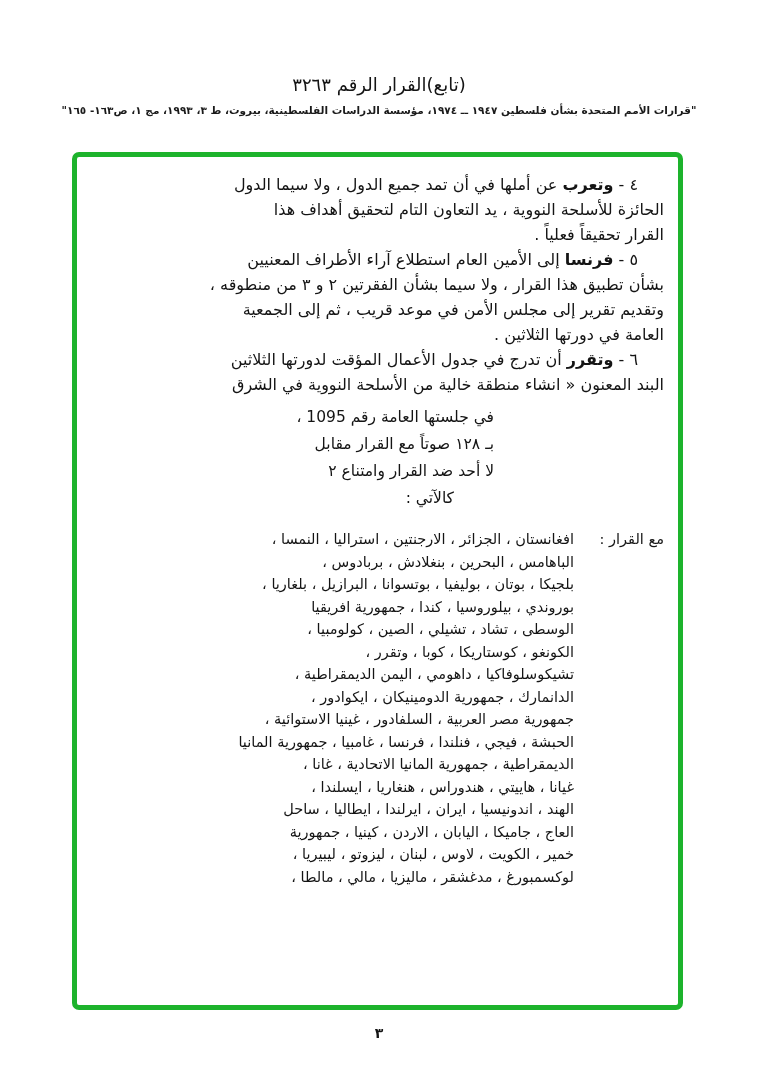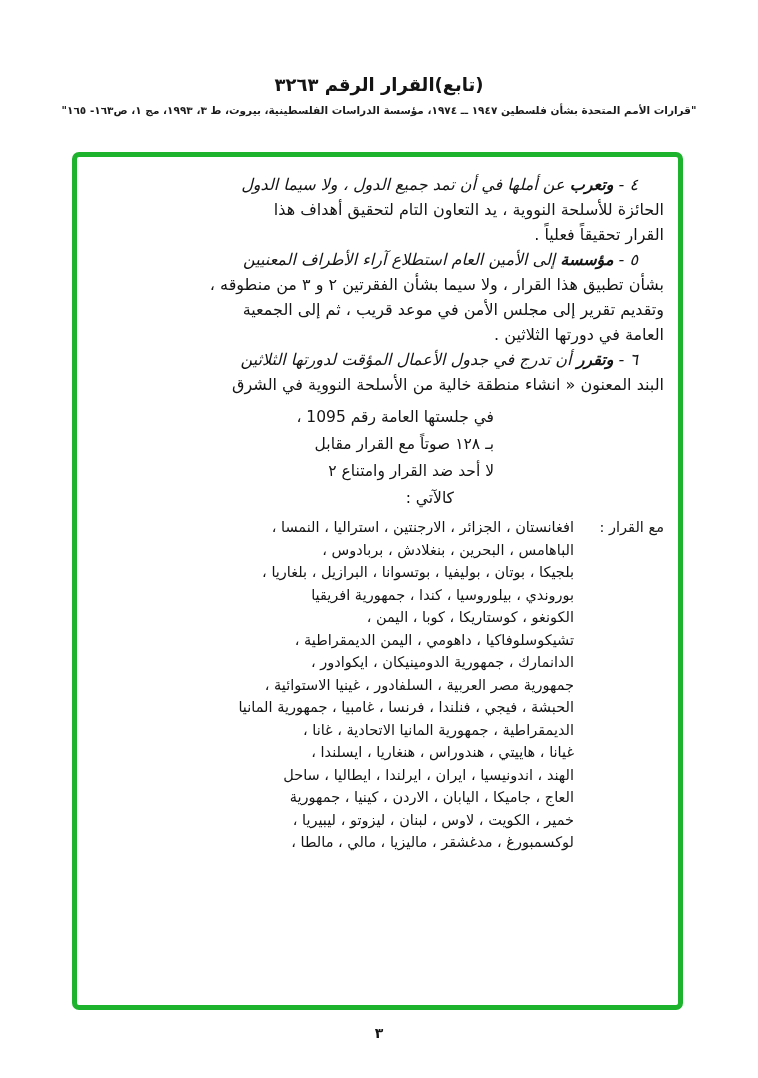--- a/index.html
+++ b/index.html
@@ -8,51 +8,51 @@
     width:758px;height:1078px;
     background:#ffffff;
     overflow:hidden;
     direction:rtl;
     color:#141414;
     font-family:"DejaVu Sans","Liberation Sans",sans-serif;
   }
   .title{
     position:absolute;top:74px;left:0;right:0;
     text-align:center;
-    font-size:18px;font-weight:bold;
+    font-size:18px;font-weight:normal;
     letter-spacing:0px;
   }
   .source{
     position:absolute;top:104px;left:0;right:0;
     text-align:center;
     font-size:10.5px;font-weight:bold;
     color:#1a1a1a;
   }
   .frame{
     position:absolute;
     left:72px;top:152px;
     width:611px;height:858px;
     box-sizing:border-box;
     border:5px solid #1db32c;
     border-radius:7px;
     padding:15px 14px 0 38px;
   }
   .para{font-size:16px;line-height:25px;}
   .line{white-space:nowrap;text-align:right;}
-  .para .first{padding-right:26px;font-style:italic;}
+  .para .first{padding-right:26px;}
   .para b{font-weight:bold;}
   .adoption{
     width:205px;
     margin:7px 170px 4px 0;
     font-size:15.5px;line-height:27px;
   }
   .aline{white-space:nowrap;text-align:right;}
   .aline.last{padding-left:0;padding-right:40px;}
   .votelist{
-    margin-top:4px;
+    margin-top:16px;
     font-size:14.5px;line-height:22.5px;
   }
   .list-first{white-space:nowrap;text-align:right;}
   .list-label{
     display:inline-block;
     min-width:90px;
   }
   .list-line{
     white-space:nowrap;text-align:right;
     margin-right:90px;
@@ -74,21 +74,21 @@
 
   <div class="frame" style="border-color: rgb(29, 179, 44);">
 
     <div id="paragraphs">
         <div class="para">
           <div class="line first"><span>٤ - </span><b>وتعرب</b><span> عن أملها في أن تمد جميع الدول ، ولا سيما الدول</span></div>
           <div class="line"><span>الحائزة للأسلحة النووية ، يد التعاون التام لتحقيق أهداف هذا</span></div>
           <div class="line last"><span>القرار تحقيقاً فعلياً .</span></div>
         </div>
         <div class="para">
-          <div class="line first"><span>٥ - </span><b>مؤسسة</b><span> إلى الأمين العام استطلاع آراء الأطراف المعنيين</span></div>
+          <div class="line first"><span>٥ - </span><b>فرنسا</b><span> إلى الأمين العام استطلاع آراء الأطراف المعنيين</span></div>
           <div class="line"><span>بشأن تطبيق هذا القرار ، ولا سيما بشأن الفقرتين ٢ و ٣ من منطوقه ،</span></div>
           <div class="line"><span>وتقديم تقرير إلى مجلس الأمن في موعد قريب ، ثم إلى الجمعية</span></div>
           <div class="line last"><span>العامة في دورتها الثلاثين .</span></div>
         </div>
         <div class="para">
           <div class="line first"><span>٦ - </span><b>وتقرر</b><span> أن تدرج في جدول الأعمال المؤقت لدورتها الثلاثين</span></div>
           <div class="line"><span>البند المعنون « انشاء منطقة خالية من الأسلحة النووية في الشرق</span></div>
         </div>
       </div>
 
@@ -100,21 +100,22 @@
       </div>
 
     <div class="votelist">
       <div class="list-first">
         <span class="list-label">مع القرار :</span><span>افغانستان ، الجزائر ، الارجنتين ، استراليا ، النمسا ،</span>
       </div>
       <div id="votelines">
           <div class="list-line">الباهامس ، البحرين ، بنغلادش ، بربادوس ،</div>
           <div class="list-line">بلجيكا ، بوتان ، بوليفيا ، بوتسوانا ، البرازيل ، بلغاريا ،</div>
           <div class="list-line">بوروندي ، بيلوروسيا ، كندا ، جمهورية افريقيا</div>
-          <div class="list-line">الكونغو ، كوستاريكا ، كوبا ، اليمن ،</div>
+          <div class="list-line">الوسطى ، تشاد ، تشيلي ، الصين ، كولومبيا ،</div>
+          <div class="list-line">الكونغو ، كوستاريكا ، كوبا ، وتقرر ،</div>
           <div class="list-line">تشيكوسلوفاكيا ، داهومي ، اليمن الديمقراطية ،</div>
           <div class="list-line">الدانمارك ، جمهورية الدومينيكان ، ايكوادور ،</div>
           <div class="list-line">جمهورية مصر العربية ، السلفادور ، غينيا الاستوائية ،</div>
           <div class="list-line">الحبشة ، فيجي ، فنلندا ، فرنسا ، غامبيا ، جمهورية المانيا</div>
           <div class="list-line">الديمقراطية ، جمهورية المانيا الاتحادية ، غانا ،</div>
           <div class="list-line">غيانا ، هاييتي ، هندوراس ، هنغاريا ، ايسلندا ،</div>
           <div class="list-line">الهند ، اندونيسيا ، ايران ، ايرلندا ، ايطاليا ، ساحل</div>
           <div class="list-line">العاج ، جاميكا ، اليابان ، الاردن ، كينيا ، جمهورية</div>
           <div class="list-line">خمير ، الكويت ، لاوس ، لبنان ، ليزوتو ، ليبيريا ،</div>
           <div class="list-line">لوكسمبورغ ، مدغشقر ، ماليزيا ، مالي ، مالطا ،</div>

